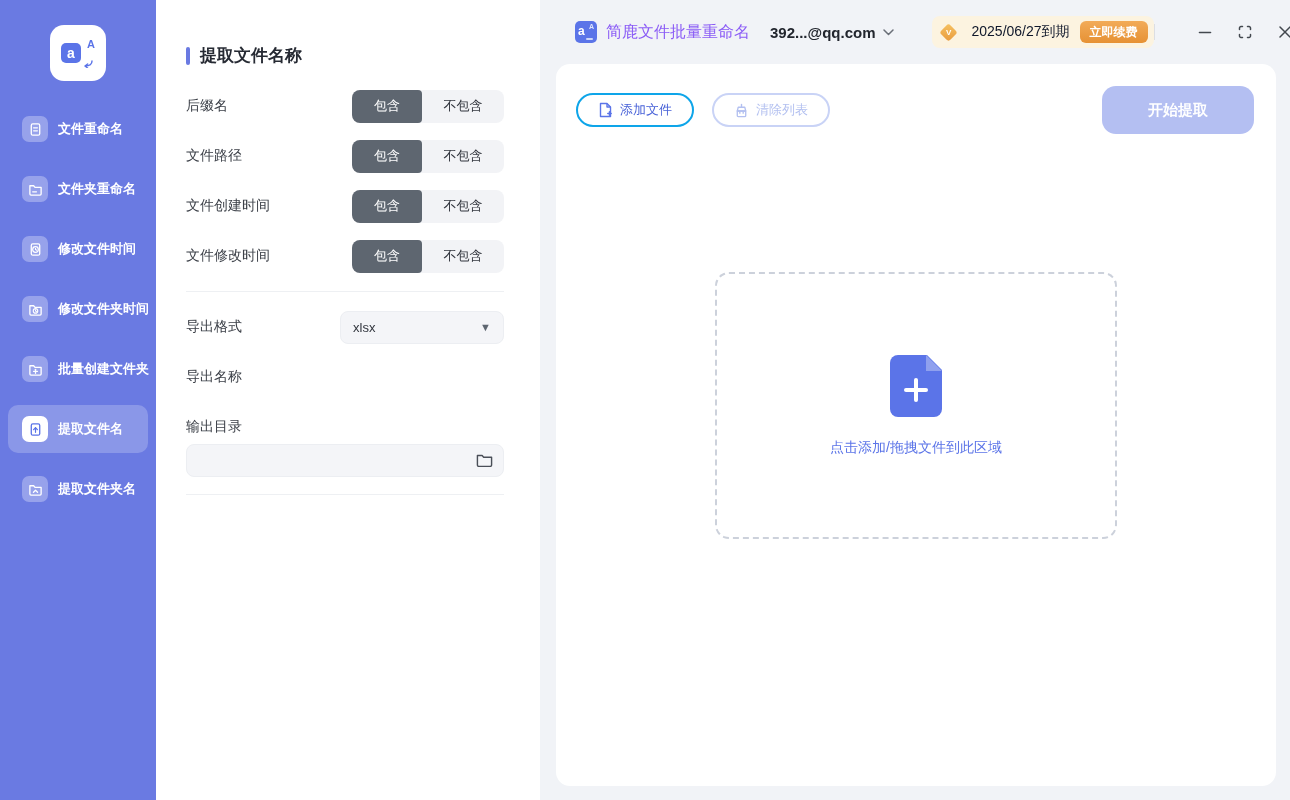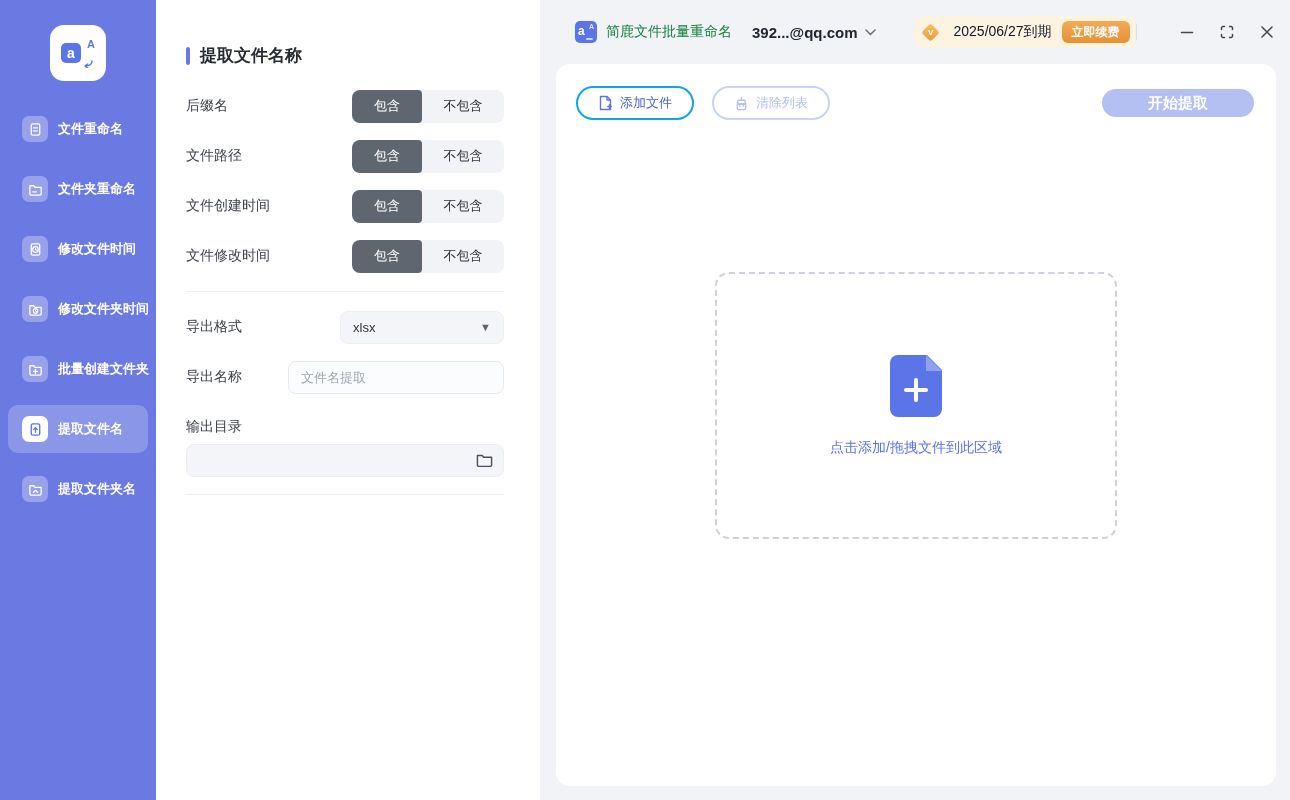--- a/index.html
+++ b/index.html
@@ -67,21 +67,21 @@
 
   
   .right { position:absolute; left:540px; top:0; width:750px; height:800px; }
 
   .titlebar { position:absolute; top:0; left:0; right:0; height:64px; display:flex; align-items:center;
               padding:0 30px 0 35px; }
   .appicon { width:22px; height:22px; border-radius:5px; background:#5b74e8; position:relative; flex:none; }
   .appicon .mini-a { position:absolute; left:3px; top:4px; color:#fff; font-size:12px; font-weight:bold; line-height:1; }
   .appicon .mini-A { position:absolute; right:3px; top:2px; color:#dfe5fb; font-size:7px; font-weight:bold; line-height:1; }
   .appicon .mini-arrow { position:absolute; right:4px; bottom:3px; width:7px; height:2px; background:#cdd6f8; border-radius:1px; }
-  .tb-title { font-size:14px; color:#15803d; margin-left:9px; white-space:nowrap; }
+  .tb-title { font-size:16px; color:#8b5cf6; margin-left:9px; white-space:nowrap; }
   .tb-account { font-size:15px; font-weight:bold; color:#22262e; margin-left:20px; white-space:nowrap; cursor:pointer; }
   .tb-chevron { margin-left:7px; display:flex; align-items:center; cursor:pointer; }
 
   .vip { display:flex; align-items:center; height:32px; background:#fcf3e0; border-radius:8px;
          padding:0 6px 0 10px; margin-left:38px; }
   .vip-badge { width:13px; height:13px; background:linear-gradient(135deg,#f6c express62,#e89a3e); border-radius:3px; transform:rotate(45deg);
                display:flex; align-items:center; justify-content:center; flex:none;
                background:linear-gradient(135deg,#f6c262,#e89a3e); }
   .vip-badge span { transform:rotate(-45deg); color:#fff; font-size:8px; font-weight:bold; }
   .vip-date { color:#0f172a; font-size:14px; margin-left:17px; white-space:nowrap; }
@@ -94,21 +94,21 @@
   .winbtn { width:20px; height:20px; display:flex; align-items:center; justify-content:center;
             color:#43484f; cursor:pointer; margin-left:20px; }
 
   
   .card { position:absolute; left:16px; right:14px; top:64px; bottom:14px; background:#fff; border-radius:14px; }
   .toolbar { display:flex; align-items:center; padding:22px 22px 0 20px; }
   .btn-outline { height:34px; border-radius:17px; border:2px solid #0ea5e9; color:#4a63d8; background:#fff;
                  display:inline-flex; align-items:center; gap:7px; padding:0 20px; font-size:13px;
                  cursor:pointer; font-family:inherit; }
   .btn-outline.disabled { border-color:#c9d3f6; color:#b3c0f0; margin-left:18px; cursor:default; }
-  .btn-start { margin-left:auto; width:152px; height:28px; border-radius:14px; background:#b4bff2; color:#fff;
+  .btn-start { margin-left:auto; width:152px; height:48px; border-radius:14px; background:#b4bff2; color:#fff;
                font-size:15px; font-weight:bold; border:none; display:flex; align-items:center;
                justify-content:center; cursor:default; font-family:inherit; }
 
   .dropzone { position:absolute; left:159px; top:208px; width:402px; height:267px;
               border:2px dashed #ccd1db; border-radius:14px; display:flex; flex-direction:column;
               align-items:center; justify-content:center; cursor:pointer; }
   .dz-icon { width:52px; height:62px; background:#5b74e8; border-radius:8px; position:relative;
              display:flex; align-items:center; justify-content:center; }
   .dz-cut { position:absolute; top:-1px; right:-1px; width:0; height:0;
             border-top:17px solid #fff; border-left:17px solid transparent; }
@@ -247,21 +247,20 @@
   <div class="form-row">
     <span class="row-label">导出格式</span>
     <div class="select">
       <span>xlsx</span>
       <span class="caret">▼</span>
     </div>
   </div>
 
   <div class="form-row">
     <span class="row-label">导出名称</span>
-    <input class="text-input" type="text" placeholder="文件名提取" style="">
   </div>
 
   <div class="outdir-label-row">
     <span class="row-label">输出目录</span>
   </div>
   <div class="dir-input">
     <svg width="17" height="15" viewBox="0 0 18 15">
       <path d="M1.5 2.2 h5 l1.6 1.8 H16.5 v8.3 a1.4 1.4 0 0 1 -1.4 1.4 H2.9 a1.4 1.4 0 0 1 -1.4 -1.4 z" fill="none" stroke="#4a4f58" stroke-width="1.5" stroke-linejoin="round"></path>
     </svg>
   </div>

